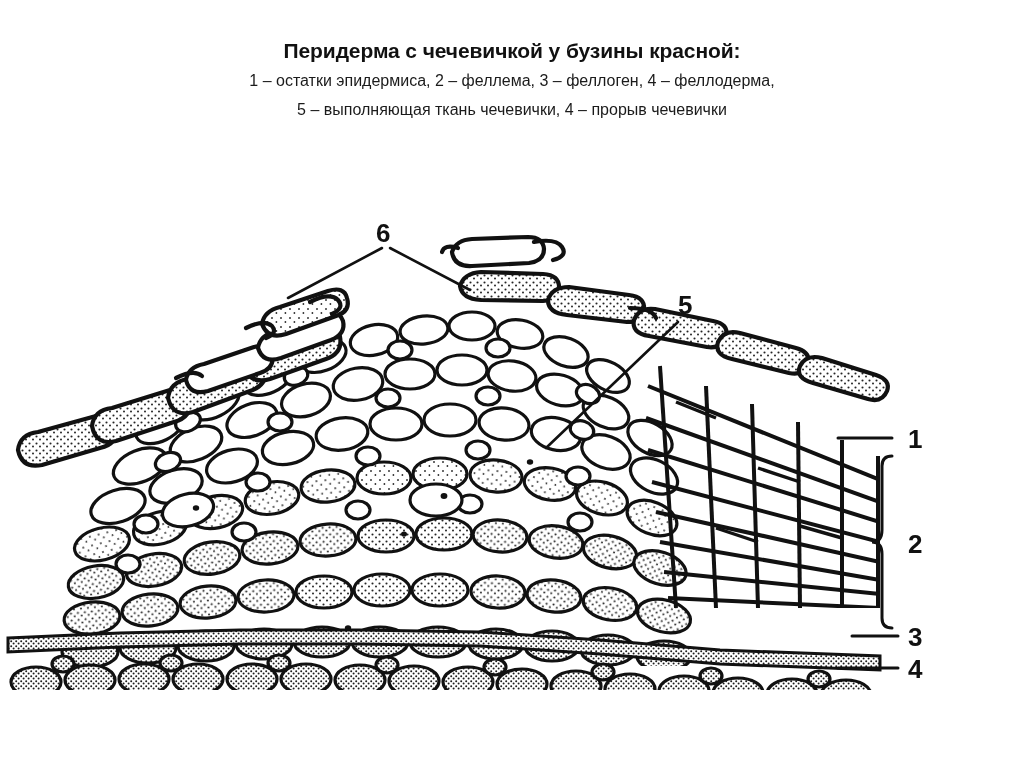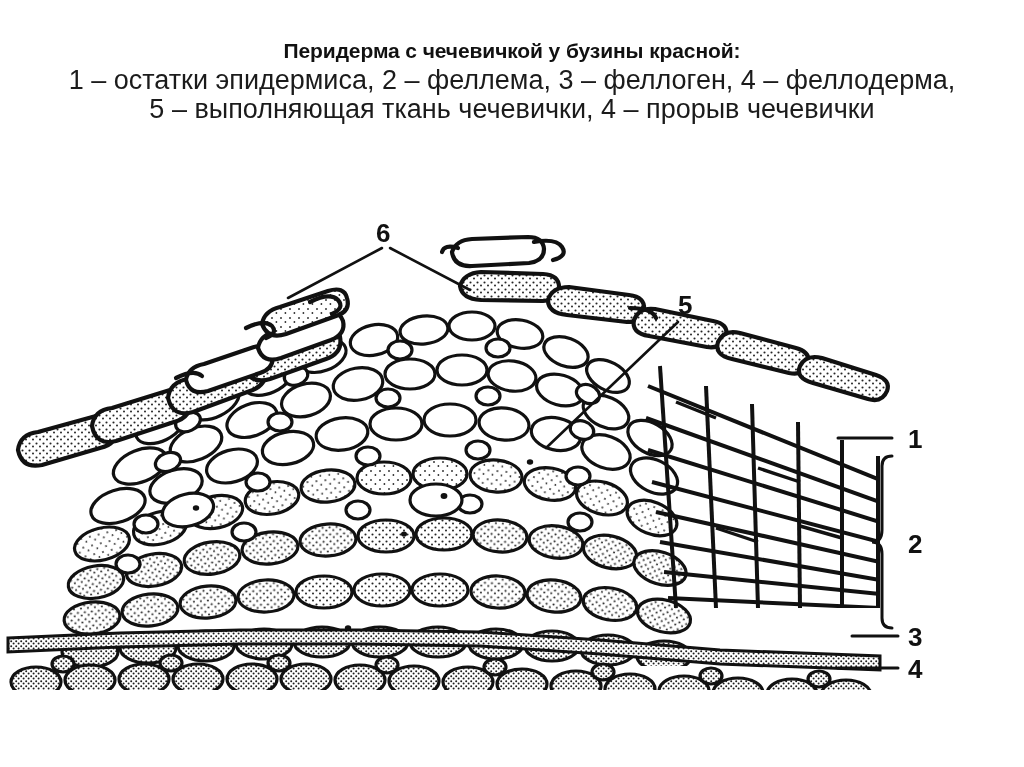--- a/index.html
+++ b/index.html
@@ -33,21 +33,21 @@
   }
   #caption .title {
     font-size: 21px;
     font-weight: bold;
     line-height: 30px;
     letter-spacing: -0.1px;
     color: #111111;
     white-space: nowrap;
   }
   #caption .legend-line {
-    font-size: 27px;
+    font-size: 16px;
     font-weight: normal;
     line-height: 29px;
     color: #1b1b1b;
     white-space: nowrap;
   }
 
   
   #figure {
     position: absolute;
     left: 0;

